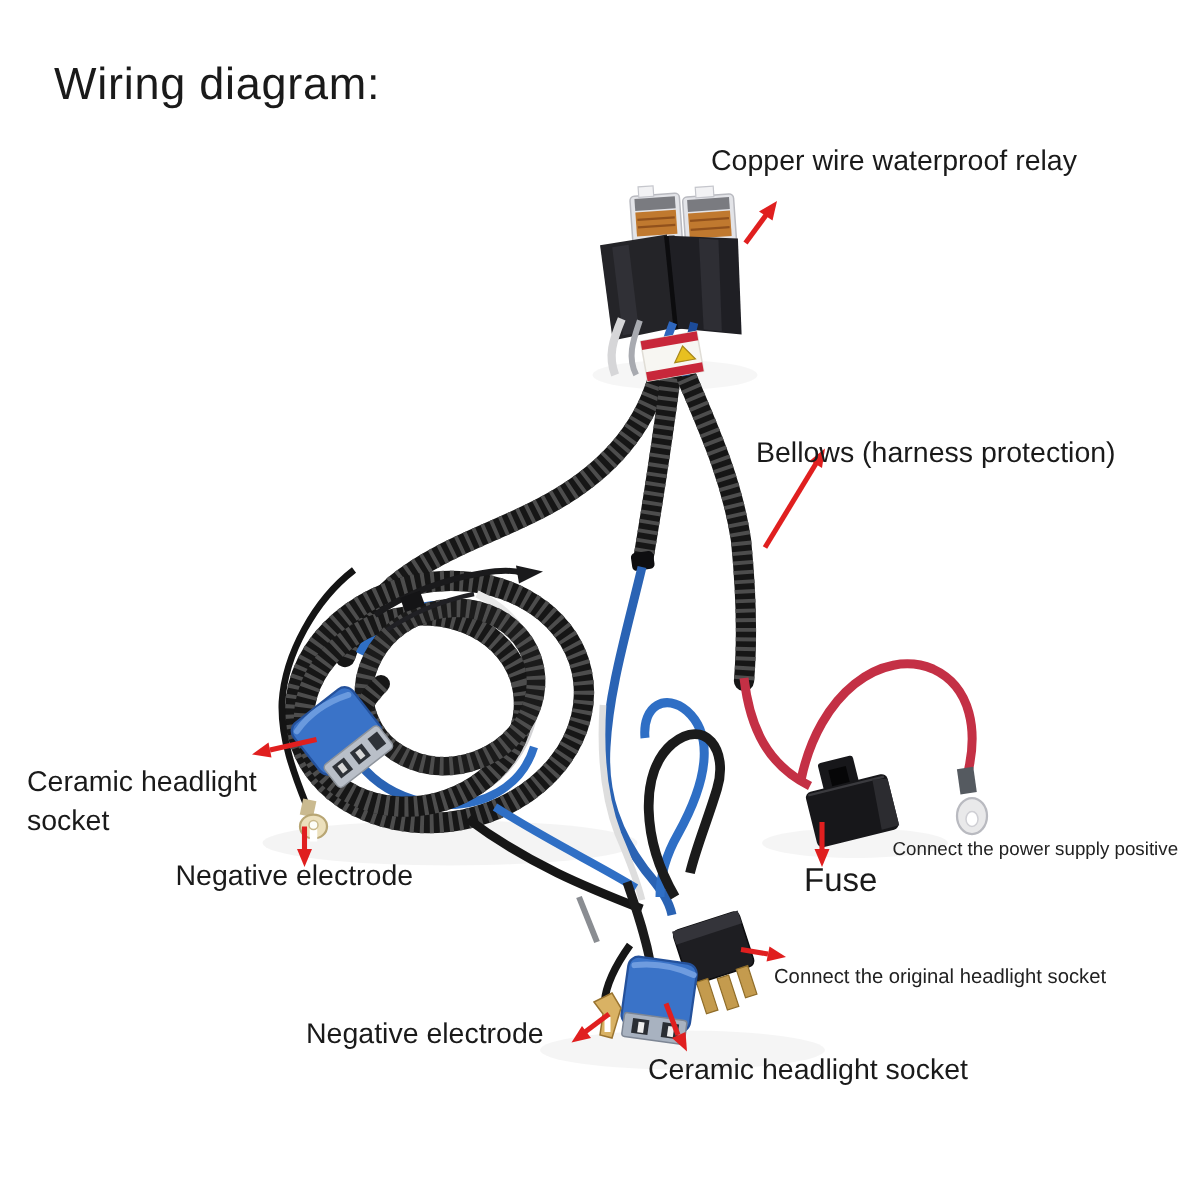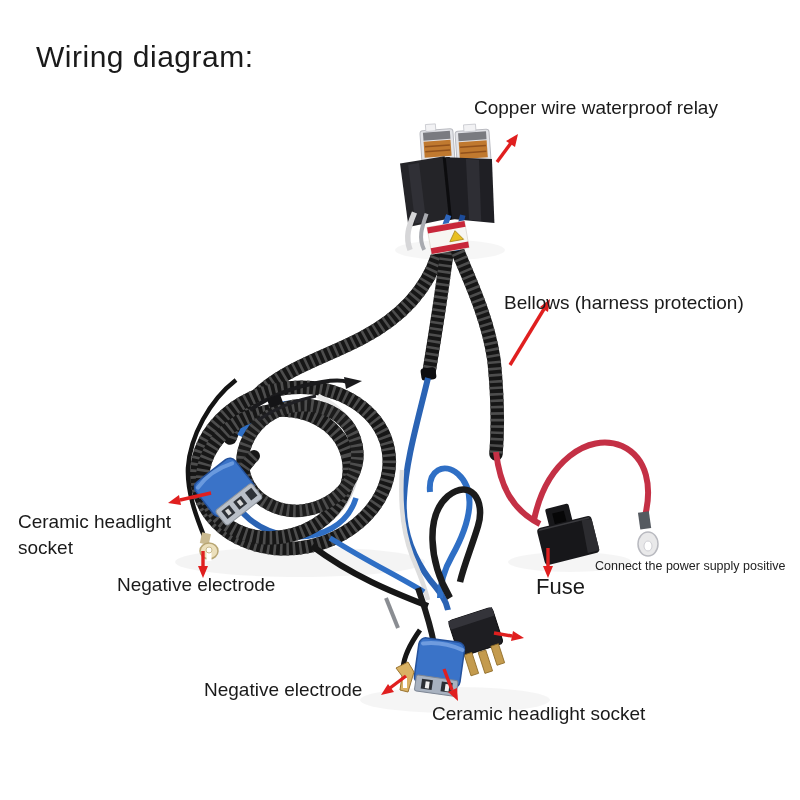--- a/index.html
+++ b/index.html
@@ -220,15 +220,16 @@
     </g>
   </svg>
 
   <div id="lbl-relay" class="lbl big">Copper wire waterproof relay</div>
   <div id="title" class="lbl">Wiring diagram:</div>
   <div id="lbl-bellows" class="lbl big">Bellows (harness protection)</div>
   <div id="lbl-ceramic-left" class="lbl big">Ceramic headlight socket</div>
   <div id="lbl-negative-left" class="lbl big">Negative electrode</div>
   <div id="lbl-fuse" class="lbl big">Fuse</div>
   <div id="lbl-power-positive" class="lbl small">Connect the power supply positive</div>
+  <div id="lbl-original-socket" class="lbl small">Connect the original headlight socket</div>
   <div id="lbl-negative-bottom" class="lbl big">Negative electrode</div>
   <div id="lbl-ceramic-bottom" class="lbl big">Ceramic headlight socket</div>
 </div>
 
 </body></html>

